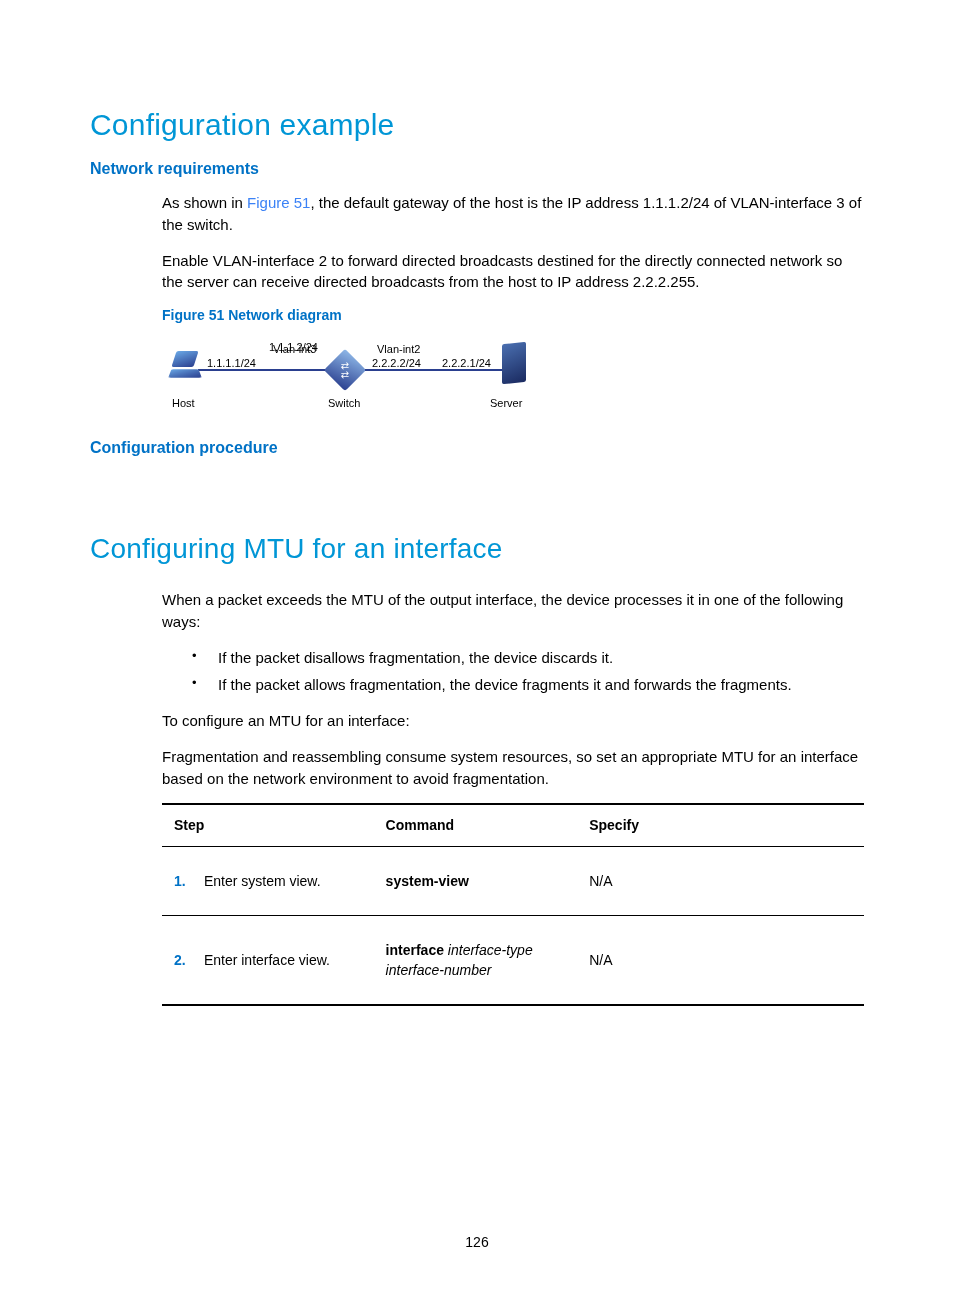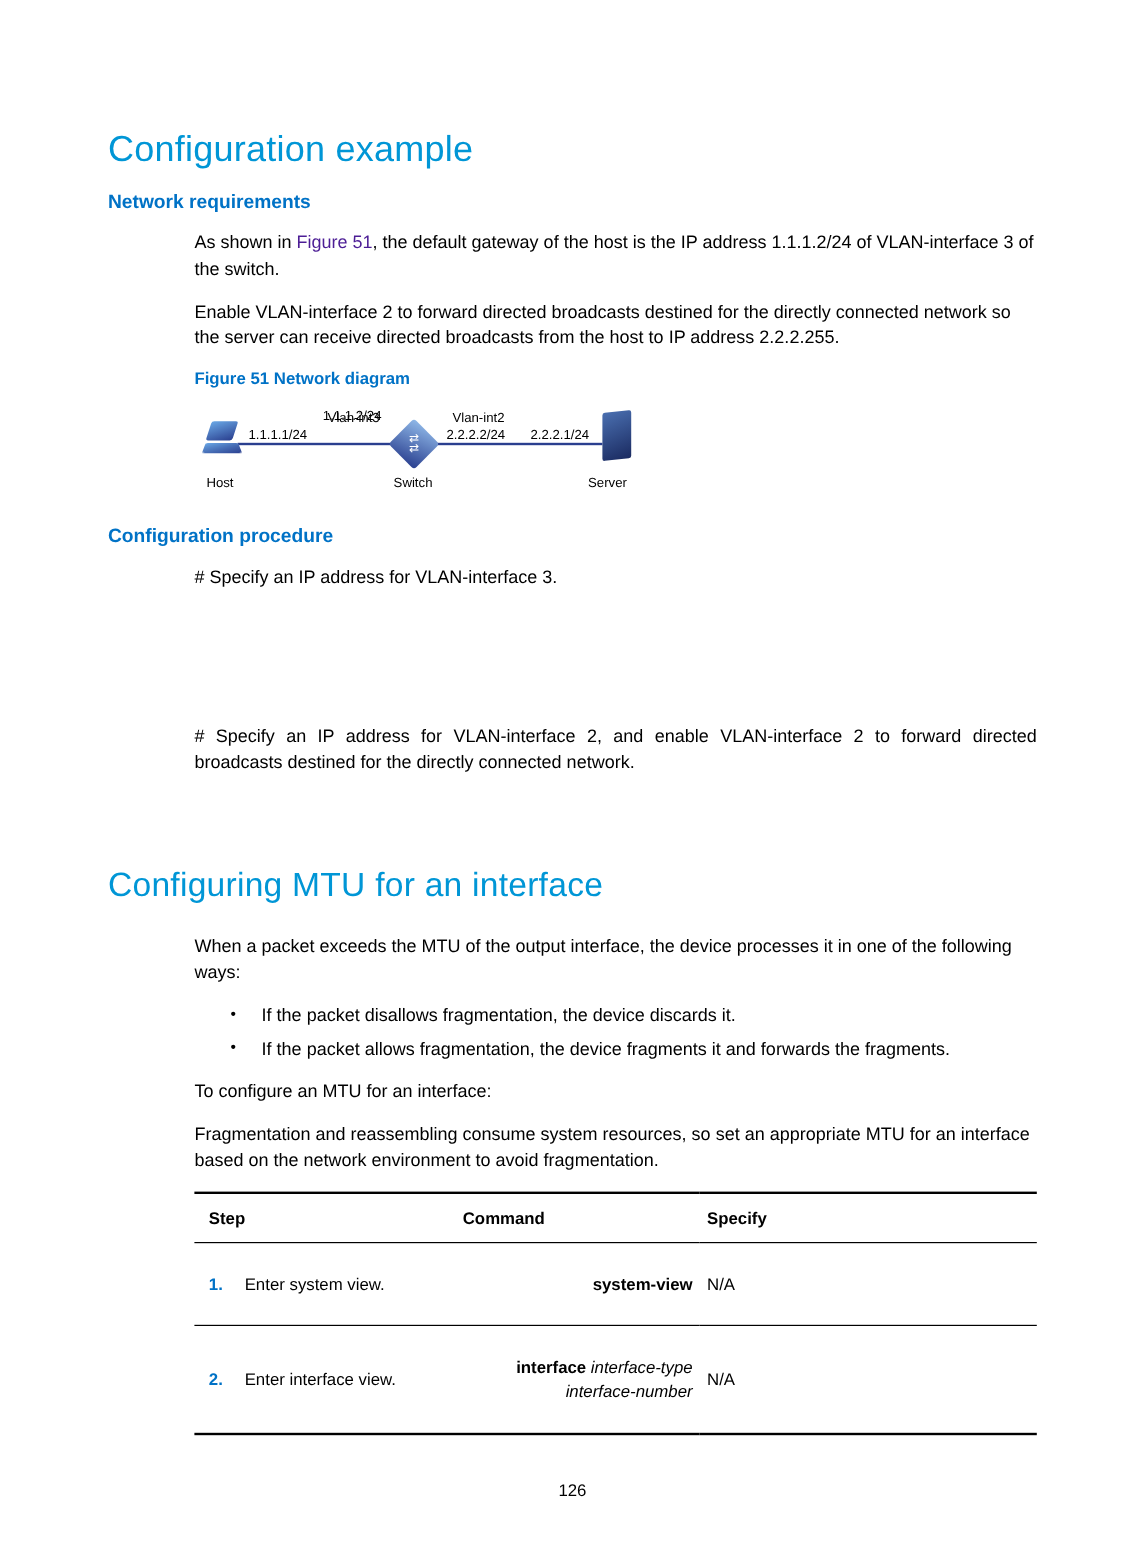--- a/index.html
+++ b/index.html
@@ -42,21 +42,21 @@
     line-height: 1.45;
   }
   .para {
     margin: 0 0 14px 0;
     text-align: left;
   }
   .para.just {
     text-align: justify;
   }
   .link {
-    color: #4c1d95;
+    color: #3b82f6;
     text-decoration: none;
   }
   .fig-title {
     color: #0072c6;
     font-size: 14px;
     font-weight: 700;
     margin: 0 0 10px 0;
   }
   .fig-wrap {
     margin-left: 72px;
@@ -187,21 +187,21 @@
   }
   .page-num {
     position: absolute;
     bottom: 46px;
     left: 0;
     width: 100%;
     text-align: center;
     font-size: 14px;
   }
   .col-step { width: 31%; padding-left: 12px !important; }
-  .col-cmd  { width: 29%; text-align: right; }
+  .col-cmd  { width: 29%; }
   .col-rem  { width: 40%; }
 </style>
 </head>
 <body>
 
 <div class="page">
 
   <h1 class="h1">Configuration example</h1>
 
   <h2 class="h2">Network requirements</h2>
@@ -238,24 +238,20 @@
       <div class="switch">
         <div class="body"></div>
         <div class="arrows">⇄<br>⇄</div>
       </div>
       <div class="server"></div>
     </div>
   </div>
 
   <h2 class="h2" style="margin-top:20px;">Configuration procedure</h2>
 
-  <div class="body-block">
-    <p class="para" style="margin-bottom:110px;"># Specify an IP address for VLAN-interface 3.</p>
-    <p class="para just" style="margin-bottom:60px;"># Specify an IP address for VLAN-interface 2, and enable VLAN-interface 2 to forward directed broadcasts destined for the directly connected network.</p>
-  </div>
 
   <h1 class="h1 big">Configuring MTU for an interface</h1>
 
   <div class="body-block">
     <p class="para">When a packet exceeds the MTU of the output interface, the device processes it in one of the following ways:</p>
     <ul class="dots">
       <li>If the packet disallows fragmentation, the device discards it.</li>
       <li>If the packet allows fragmentation, the device fragments it and forwards the fragments.</li>
     </ul>
     <p class="para">To configure an MTU for an interface:</p>

